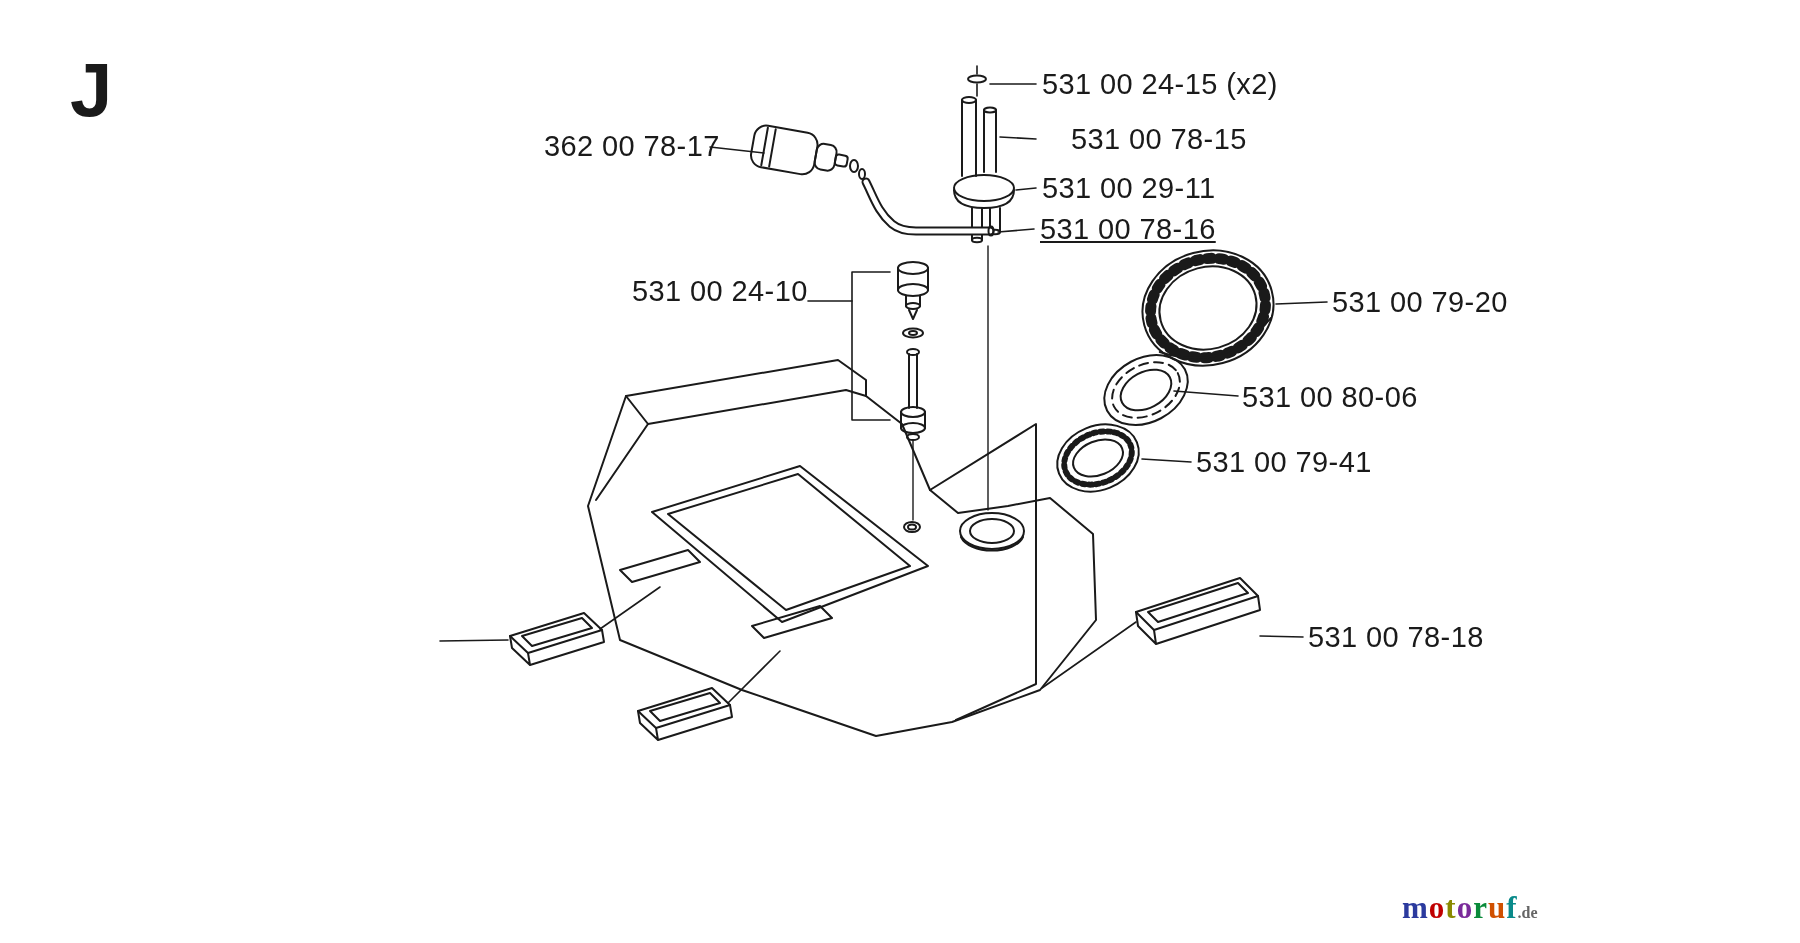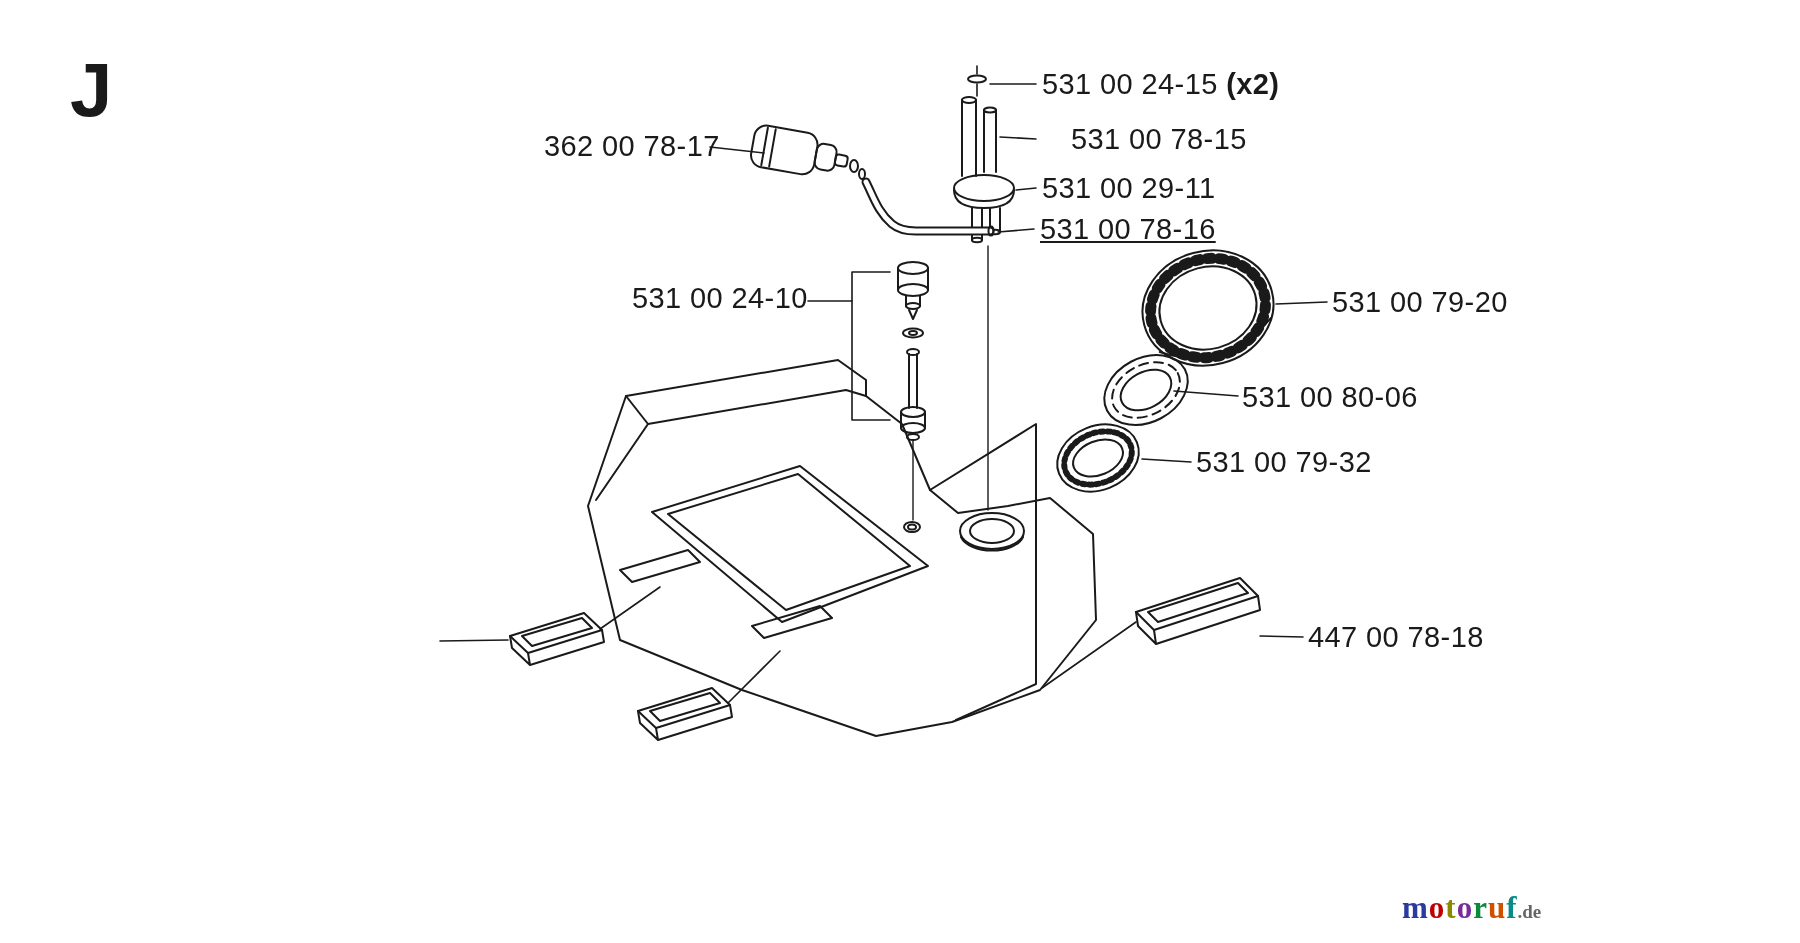--- a/index.html
+++ b/index.html
@@ -6,39 +6,39 @@
   .stage{
     position:relative;width:1800px;height:943px;background:#ffffff;
     font-family:"Liberation Sans",sans-serif;color:#1a1a1a;overflow:hidden;
   }
   .section-letter{
     position:absolute;left:70px;top:46px;font-size:76px;font-weight:700;
   }
   .plabel{
     position:absolute;font-size:29px;line-height:1.1;white-space:nowrap;letter-spacing:.4px;
   }
-  .plabel .qty{font-weight:700;}
+  .plabel .qty{font-weight:400;}
   #lbl-1{left:1042px;top:69px;}
   #lbl-2{left:544px;top:131px;}
   #lbl-3{left:1042px;top:124px;margin-left:29px;}
   #lbl-4{left:1042px;top:173px;}
   #lbl-5{left:1040px;top:214px;text-decoration:underline;}
-  #lbl-6{left:632px;top:283px;}
+  #lbl-6{left:632px;top:276px;}
   #lbl-7{left:1332px;top:287px;}
   #lbl-8{left:1242px;top:382px;}
   #lbl-9{left:1196px;top:447px;}
   #lbl-10{left:205px;top:626px;}
   #lbl-11{left:1308px;top:622px;}
   svg.art{position:absolute;left:0;top:0;}
   .logo{
     position:absolute;left:1402px;top:890px;
     font-family:"Liberation Serif",serif;font-weight:700;font-size:31px;letter-spacing:1px;
     cursor:pointer;
   }
-  .logo .tld{font-size:19px;letter-spacing:0;}
+  .logo .tld{font-size:16px;letter-spacing:0;}
 </style>
 </head>
 <body>
 
 <div class="stage">
 
   <svg class="art" width="1800" height="943" viewBox="0 0 1800 943" fill="none" stroke="#1a1a1a" stroke-width="2" stroke-linecap="round" stroke-linejoin="round">
 
     <g stroke-width="1.6">
       <line x1="1036" y1="84" x2="990" y2="84"></line>
@@ -187,20 +187,20 @@
   <div class="section-letter">J</div>
 
   <div class="plabel" id="lbl-1"><span class="qty"></span><span>531 00 24-15</span><span class="qty"> (x2)</span></div>
   <div class="plabel" id="lbl-2"><span class="qty"></span><span>362 00 78-17</span><span class="qty"></span></div>
   <div class="plabel" id="lbl-3"><span class="qty"></span><span>531 00 78-15</span><span class="qty"></span></div>
   <div class="plabel" id="lbl-4"><span class="qty"></span><span>531 00 29-11</span><span class="qty"></span></div>
   <div class="plabel" id="lbl-5"><span class="qty"></span><span>531 00 78-16</span><span class="qty"></span></div>
   <div class="plabel" id="lbl-6"><span class="qty"></span><span>531 00 24-10</span><span class="qty"></span></div>
   <div class="plabel" id="lbl-7"><span class="qty"></span><span>531 00 79-20</span><span class="qty"></span></div>
   <div class="plabel" id="lbl-8"><span class="qty"></span><span>531 00 80-06</span><span class="qty"></span></div>
-  <div class="plabel" id="lbl-9"><span class="qty"></span><span>531 00 79-32</span><span class="qty"></span></div>
-  <div class="plabel" id="lbl-11"><span class="qty"></span><span>447 00 78-18</span><span class="qty"></span></div>
+  <div class="plabel" id="lbl-9"><span class="qty"></span><span>531 00 79-41</span><span class="qty"></span></div>
+  <div class="plabel" id="lbl-11"><span class="qty"></span><span>531 00 78-18</span><span class="qty"></span></div>
 
   <div class="logo">
     <span style="color:#2b3a9e">m</span><span style="color:#c00000">o</span><span style="color:#8a8a00">t</span><span style="color:#7a2a9a">o</span><span style="color:#0a8a3a">r</span><span style="color:#d05000">u</span><span style="color:#0a8a8a">f</span><span class="tld" style="color:#666666">.de</span>
   </div>
 
 </div>
 
 </body></html>

